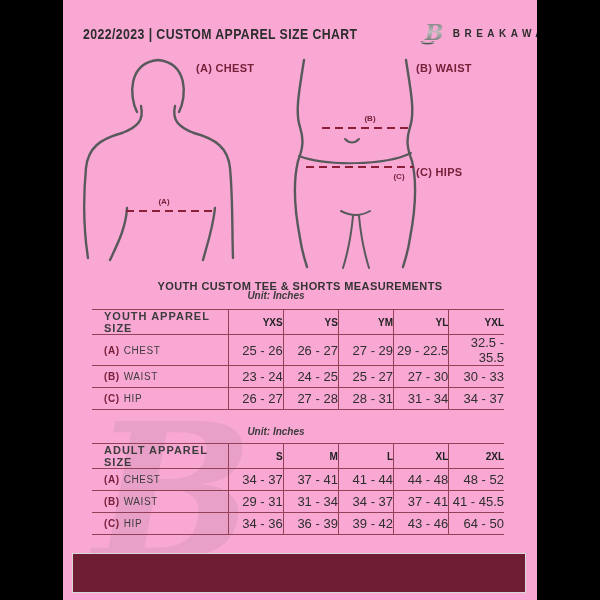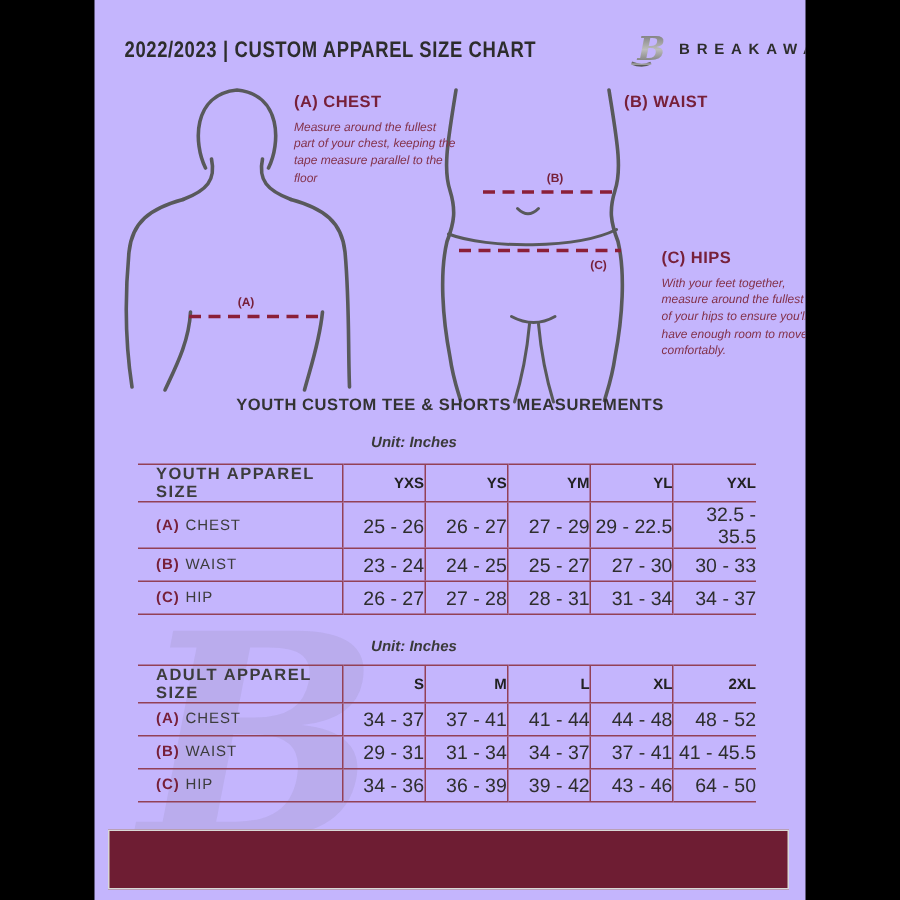--- a/index.html
+++ b/index.html
@@ -2,42 +2,42 @@
 <html><head>
 <meta charset="utf-8">
 <style>
   html,body{margin:0;padding:0;}
   body{
     width:600px;height:600px;background:#000;position:relative;overflow:hidden;
     font-family:"Liberation Sans",sans-serif;
   }
   .page{
     position:absolute;left:63px;top:0;width:474px;height:600px;
-    background:#c4b5fd;overflow:hidden;
+    background:#f9a8d4;overflow:hidden;
   }
   
   .header{
     position:absolute;left:0;top:16px;width:474px;height:34px;
     display:flex;align-items:center;justify-content:space-between;
     padding:0 20px;box-sizing:border-box;
   }
   .hdr-title{
     font-size:15px;font-weight:bold;color:#2d2d2d;letter-spacing:.5px;
     transform:scaleX(.82);transform-origin:left center;white-space:nowrap;
   }
   .brand{display:flex;align-items:center;gap:7px;}
   .brand-name{font-size:10px;font-weight:bold;color:#2d2d2d;letter-spacing:4.5px;}
   
   .diagram-svg{position:absolute;left:0;top:50px;width:474px;height:224px;}
   .guide-block{position:absolute;z-index:2;}
   .guide-title{font-size:11px;font-weight:bold;color:#77203a;letter-spacing:.3px;margin-bottom:5px;}
   .guide-text{font-size:8px;font-style:italic;color:#83314a;line-height:1.4;}
   .g-chest{left:133px;top:62px;width:110px;}
   .g-waist{left:353px;top:62px;width:116px;}
-  .g-hips{left:353px;top:166px;width:112px;margin-left:25px;}
+  .g-hips{left:353px;top:166px;width:112px;}
   
   .sec-title{
     position:absolute;left:0;width:474px;text-align:center;
     font-size:11px;font-weight:bold;color:#333;letter-spacing:.4px;z-index:2;
   }
   .sec-unit{
     position:absolute;left:0;width:426px;text-align:center;
     font-size:10px;font-style:italic;font-weight:bold;color:#3a3a3a;z-index:2;
   }
   
@@ -121,31 +121,29 @@
     </g>
     <g font-family="Liberation Sans,sans-serif" font-size="8" font-weight="bold" fill="#77203a" text-anchor="middle">
       <text x="164" y="204">(A)</text>
       <text x="370" y="121">(B)</text>
       <text x="399" y="179">(C)</text>
     </g>
   </svg>
 
   <div class="guide-block g-chest">
     <div class="guide-title">(A) CHEST</div>
-    <div class="guide-text">Measure around the fullest part of your chest, keeping the tape measure parallel to the floor</div>
   </div>
   <div class="guide-block g-waist">
     <div class="guide-title">(B) WAIST</div>
   </div>
   <div class="guide-block g-hips">
     <div class="guide-title">(C) HIPS</div>
-    <div class="guide-text">With your feet together, measure around the fullest part of your hips to ensure you'll have enough room to move comfortably.</div>
-  </div>
-
-  <div class="sec-title" style="top:264px">YOUTH CUSTOM TEE &amp; SHORTS MEASUREMENTS</div>
+  </div>
+
+  <div class="sec-title" style="top:280px">YOUTH CUSTOM TEE &amp; SHORTS MEASUREMENTS</div>
   <div class="sec-unit" style="top:290px">Unit: Inches</div>
   <table class="size-table" style="top:309px">
     <thead>
       <tr>
         <th class="col-label">YOUTH APPAREL SIZE</th>
         <th>YXS</th>
         <th>YS</th>
         <th>YM</th>
         <th>YL</th>
         <th>YXL</th>

